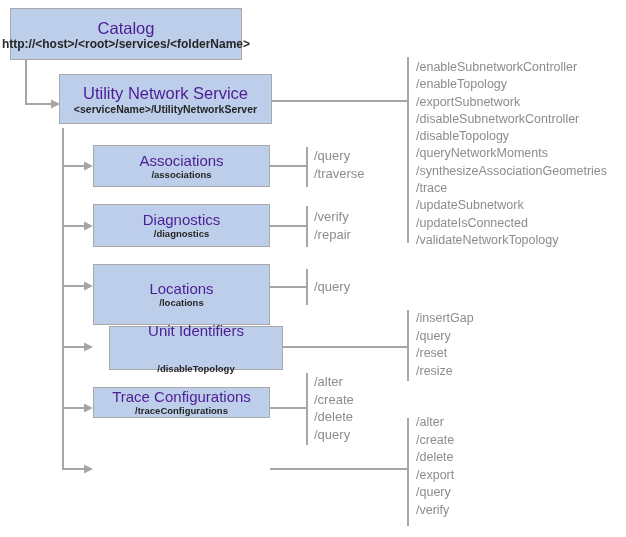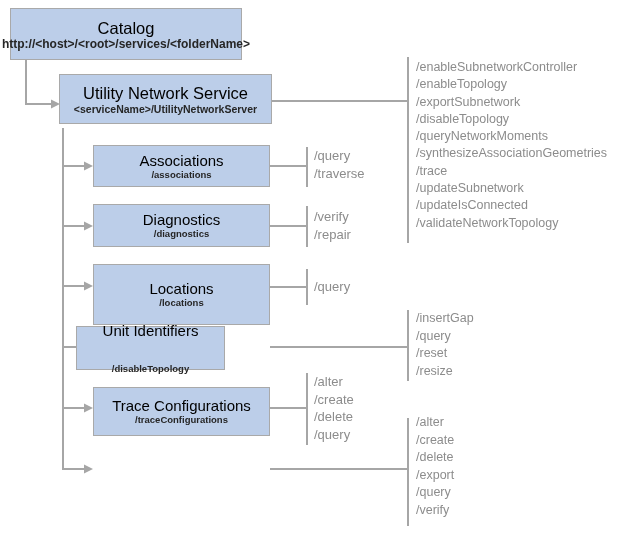--- a/index.html
+++ b/index.html
@@ -28,43 +28,43 @@
     display: flex;
     flex-direction: column;
     align-items: center;
     justify-content: center;
     text-align: center;
     color: #212121;
   }
   .node .node-title {
     font-size: 15px;
     line-height: 17px;
-    color: #000000;
+    color: #4c1d95;
     white-space: nowrap;
   }
   .node .node-sub {
     font-size: 9.5px;
     line-height: 12px;
     font-weight: 700;
     color: #262626;
     white-space: nowrap;
   }
   .node.node-catalog { left: 10px; top: 8px; width: 232px; height: 52px; }
   .node.node-catalog .node-title { font-size: 16.5px; line-height: 19px; }
   .node.node-catalog .node-sub { font-size: 12px; }
 
   .node.node-uns { left: 59px; top: 74px; width: 213px; height: 50px; }
   .node.node-uns .node-title { font-size: 16.5px; line-height: 19px; }
   .node.node-uns .node-sub { font-size: 10.5px; }
 
   .node.node-associations        { left: 93px; top: 145px; width: 177px; height: 42px; }
   .node.node-diagnostics         { left: 93px; top: 204px; width: 177px; height: 43px; }
   .node.node-locations           { left: 93px; top: 264px; width: 177px; height: 61px; }
-  .node.node-unit-identifiers    { left: 76px; top: 326px; width: 149px; height: 44px; gap: 24px; }
-  .node.node-trace-configurations{ left: 93px; top: 387px; width: 177px; height: 49px; }
+  .node.node-unit-identifiers    { left: 109px; top: 326px; width: 174px; height: 44px; gap: 24px; }
+  .node.node-trace-configurations{ left: 93px; top: 387px; width: 177px; height: 31px; }
   .node.node-circuits            { left: 93px; top: 448px; width: 177px; height: 43px; }
 
   .ops-list {
     position: absolute;
     color: #8c8c8c;
     font-size: 12.5px;
     line-height: 17.3px;
     white-space: nowrap;
   }
   .ops-list.ops-small { line-height: 18px; font-size: 13px; }
@@ -181,20 +181,21 @@
   <div class="node node-trace-configurations">
     <div class="node-title">Trace Configurations</div>
     <div class="node-sub">/traceConfigurations</div>
   </div>
 
 
   <div class="ops-list ops-uns">
       <div class="op-item">/enableSubnetworkController</div>
       <div class="op-item">/enableTopology</div>
       <div class="op-item">/exportSubnetwork</div>
+      <div class="op-item">/disableSubnetworkController</div>
       <div class="op-item">/disableTopology</div>
       <div class="op-item">/queryNetworkMoments</div>
       <div class="op-item">/synthesizeAssociationGeometries</div>
       <div class="op-item">/trace</div>
       <div class="op-item">/updateSubnetwork</div>
       <div class="op-item">/updateIsConnected</div>
       <div class="op-item">/validateNetworkTopology</div>
     </div>
 
   <div class="ops-list ops-small ops-associations">

